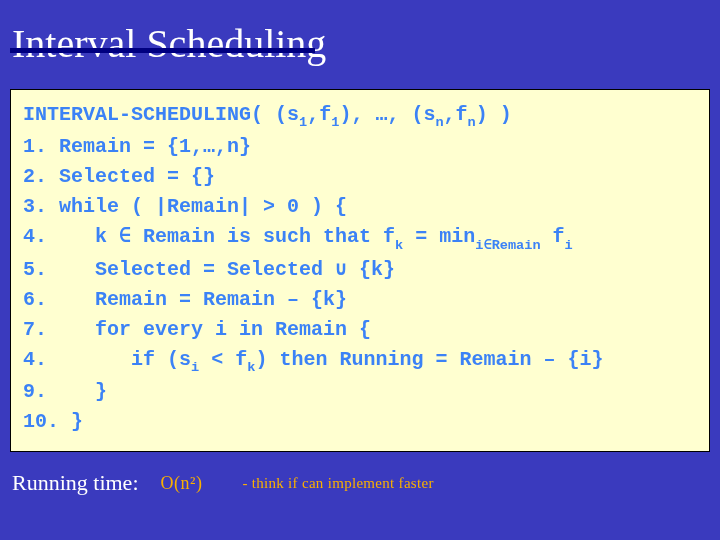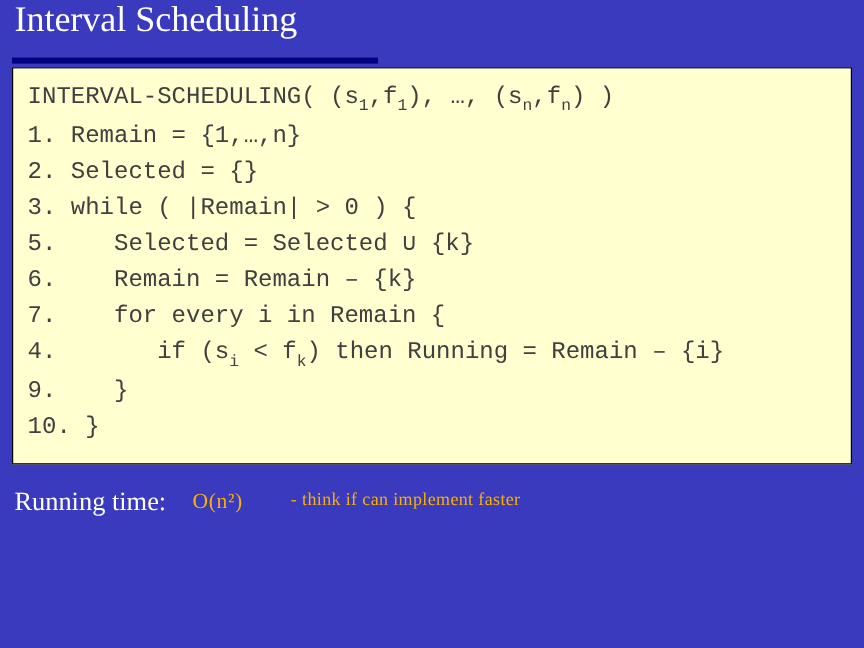--- a/index.html
+++ b/index.html
@@ -6,42 +6,42 @@
   body {
     width: 720px;
     height: 540px;
     background: #3a3abe;
     font-family: Georgia, 'Times New Roman', serif;
     overflow: hidden;
     position: relative;
   }
   .title {
     color: #ffffff;
-    font-size: 30px;
-    padding: 0 12px 4px 12px;
+    font-size: 40px;
+    padding: 20px 12px 4px 12px;
     display: inline-block;
     position: relative;
   }
   .title-underline {
     position: absolute;
     left: 10px;
     top: 48px;
     width: 305px;
     height: 5px;
     background: #000080;
   }
   .codebox {
     background: #ffffd0;
     border: 1px solid #000;
     margin: 18px 10px 0 10px;
     padding: 10px 12px 14px 12px;
     font-family: 'Courier New', monospace;
     font-size: 20px;
-    font-weight: normal;
-    color: #404040;
+    font-weight: bold;
+    color: #3b82f6;
     line-height: 1.5;
   }
   .codebox .line { white-space: pre; }
   .sub { font-size: 0.68em; vertical-align: sub; position: relative; top: 0.1em; }
   .running {
     margin: 18px 0 0 12px;
     position: relative;
     height: 36px;
   }
   .running-label {
@@ -76,20 +76,21 @@
 
 
 <div class="title">Interval Scheduling</div>
 <div class="title-underline"></div>
 
 <div class="codebox">
   <div class="line"><span>INTERVAL-SCHEDULING( (s</span><span class="sub">1</span><span>,f</span><span class="sub">1</span><span>), …, (s</span><span class="sub">n</span><span>,f</span><span class="sub">n</span><span>) )</span></div>
   <div class="line">1. Remain = {1,…,n}</div>
   <div class="line">2. Selected = {}</div>
   <div class="line">3. while ( |Remain| &gt; 0 ) {</div>
+  <div class="line"><span>4.    k ∈ Remain is such that f</span><span class="sub">k</span><span> = min</span><span class="sub">i∈Remain</span><span> f</span><span class="sub">i</span></div>
   <div class="line">5.    Selected = Selected ∪ {k}</div>
   <div class="line">6.    Remain = Remain – {k}</div>
   <div class="line">7.    for every i in Remain {</div>
   <div class="line"><span>4.       if (s</span><span class="sub">i</span><span> &lt; f</span><span class="sub">k</span><span>) then Running = Remain – {i}</span></div>
   <div class="line">9.    }</div>
   <div class="line">10. }</div>
 </div>
 
 <div class="running">
   <span class="running-label">Running time:</span>

